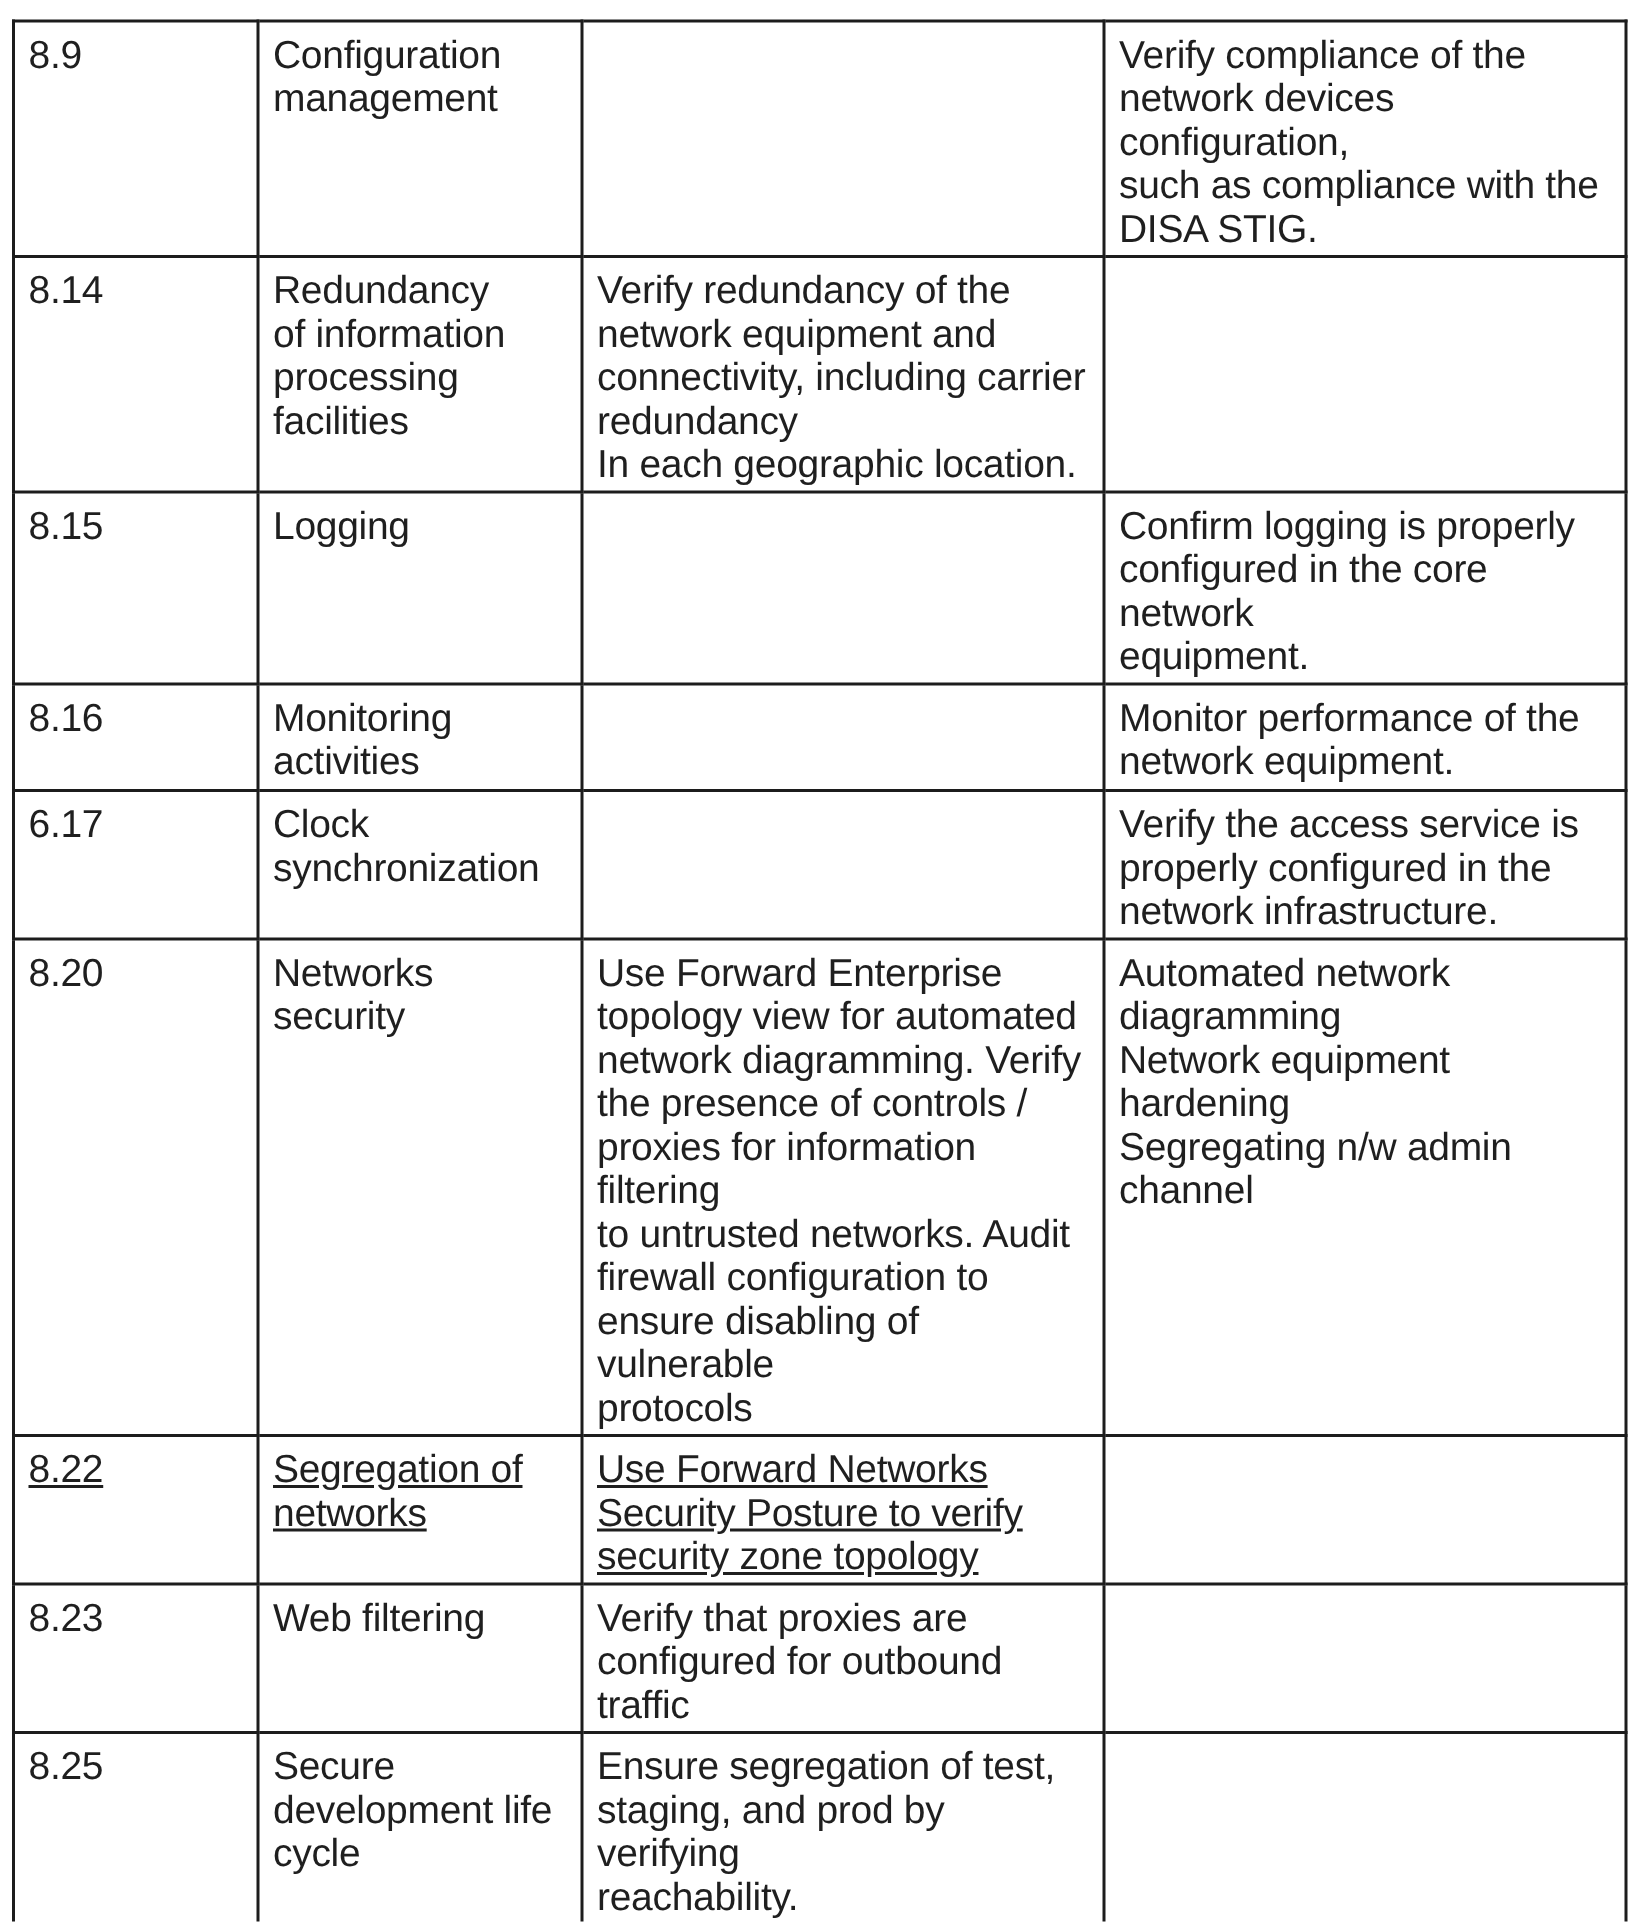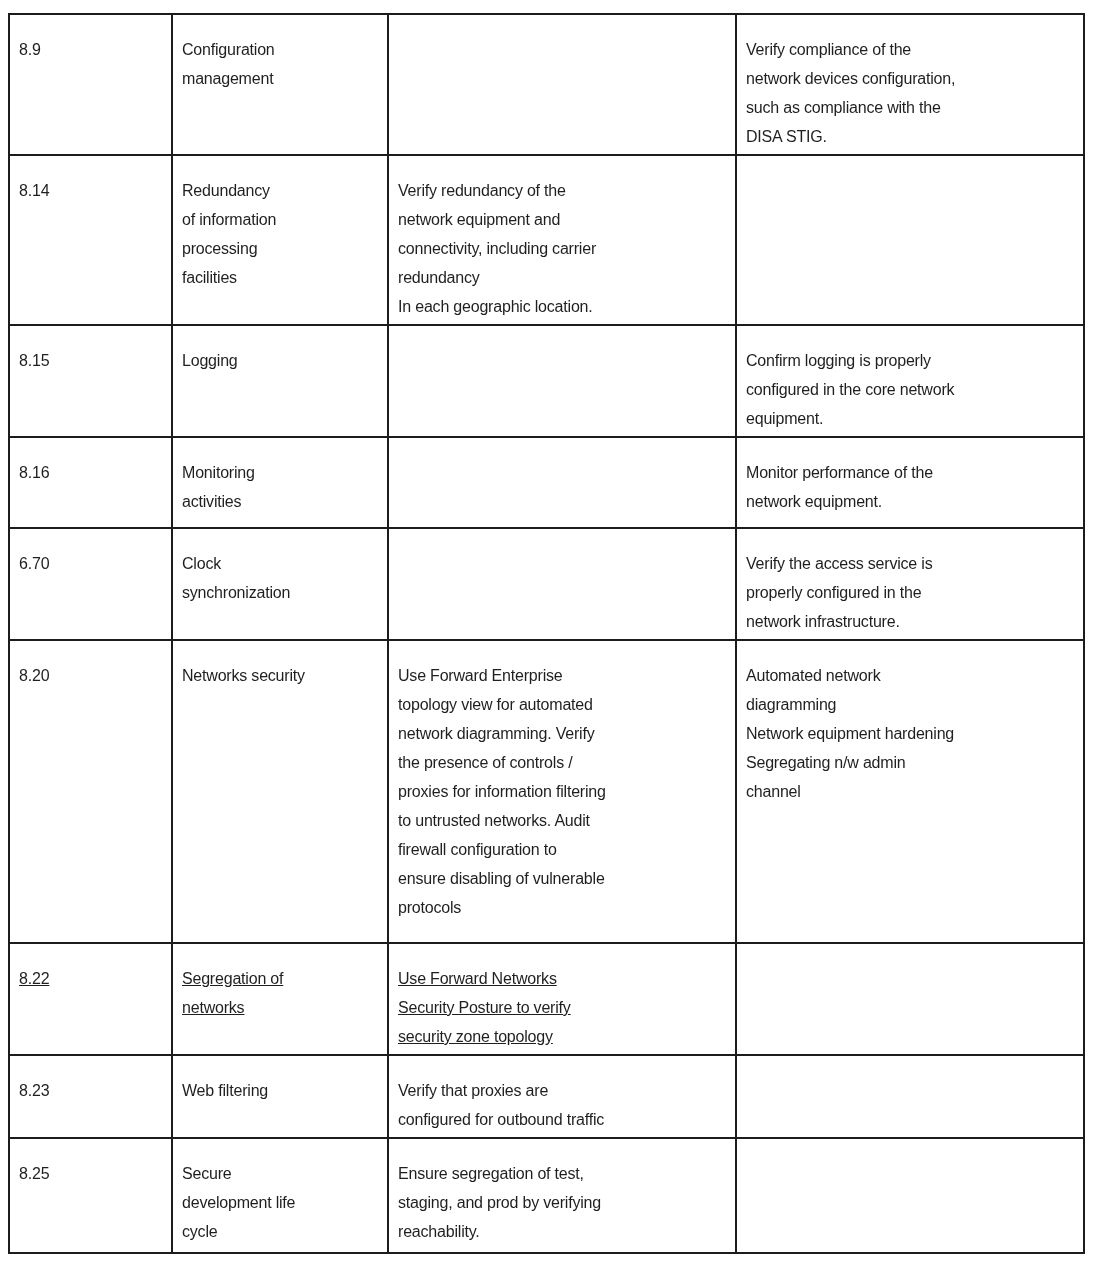--- a/index.html
+++ b/index.html
@@ -16,35 +16,35 @@
     left: 8px;
     top: 13px;
     border-collapse: collapse;
     table-layout: fixed;
     width: 1075px;
     color: #1f1f1f;
   }
   .doc-table td {
     border: 2.5px solid #1c1c1c;
     vertical-align: top;
-    padding: 20px 4px 3px 9px;
-    font-size: 16px;
+    padding: 7px 4px 3px 9px;
+    font-size: 26px;
     line-height: 29px;
     letter-spacing: -0.2px;
     white-space: pre-line;
     overflow: hidden;
   }
   col.c-id   { width: 163px; }
   col.c-name { width: 216px; }
   col.c-impl { width: 348px; }
   col.c-note { width: 348px; }
   tr.r0 { height: 117px; }
   tr.r1 { height: 142px; }
   tr.r2 { height: 90px;  }
-  tr.r3 { height: 91px;  }
+  tr.r3 { height: 71px;  }
   tr.r4 { height: 92px;  }
   tr.r5 { height: 303px; }
   tr.r6 { height: 126px; }
   tr.r7 { height: 91px; text-decoration: underline;  }
   tr.r8 { height: 62px;  }
   tr.r9 { height: 115px; }
 </style>
 </head>
 <body>
 
@@ -89,21 +89,21 @@
     </tr>
     <tr class="r3">
       <td>8.16</td>
       <td>Monitoring
 activities</td>
       <td></td>
       <td>Monitor performance of the
 network equipment.</td>
     </tr>
     <tr class="r4">
-      <td>6.70</td>
+      <td>6.17</td>
       <td>Clock
 synchronization</td>
       <td></td>
       <td>Verify the access service is
 properly configured in the
 network infrastructure.</td>
     </tr>
     <tr class="r5">
       <td>8.20</td>
       <td>Networks security</td>

